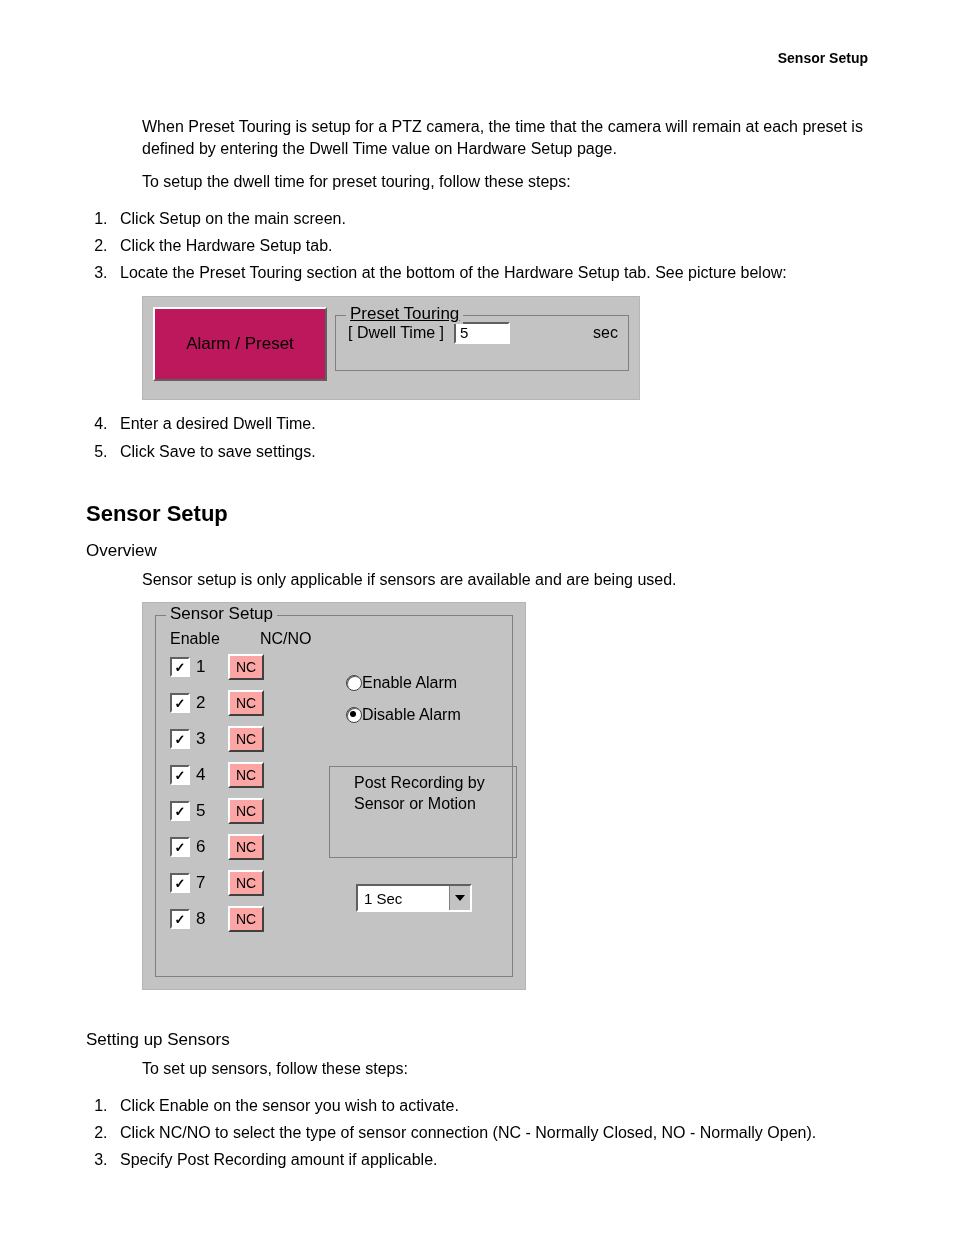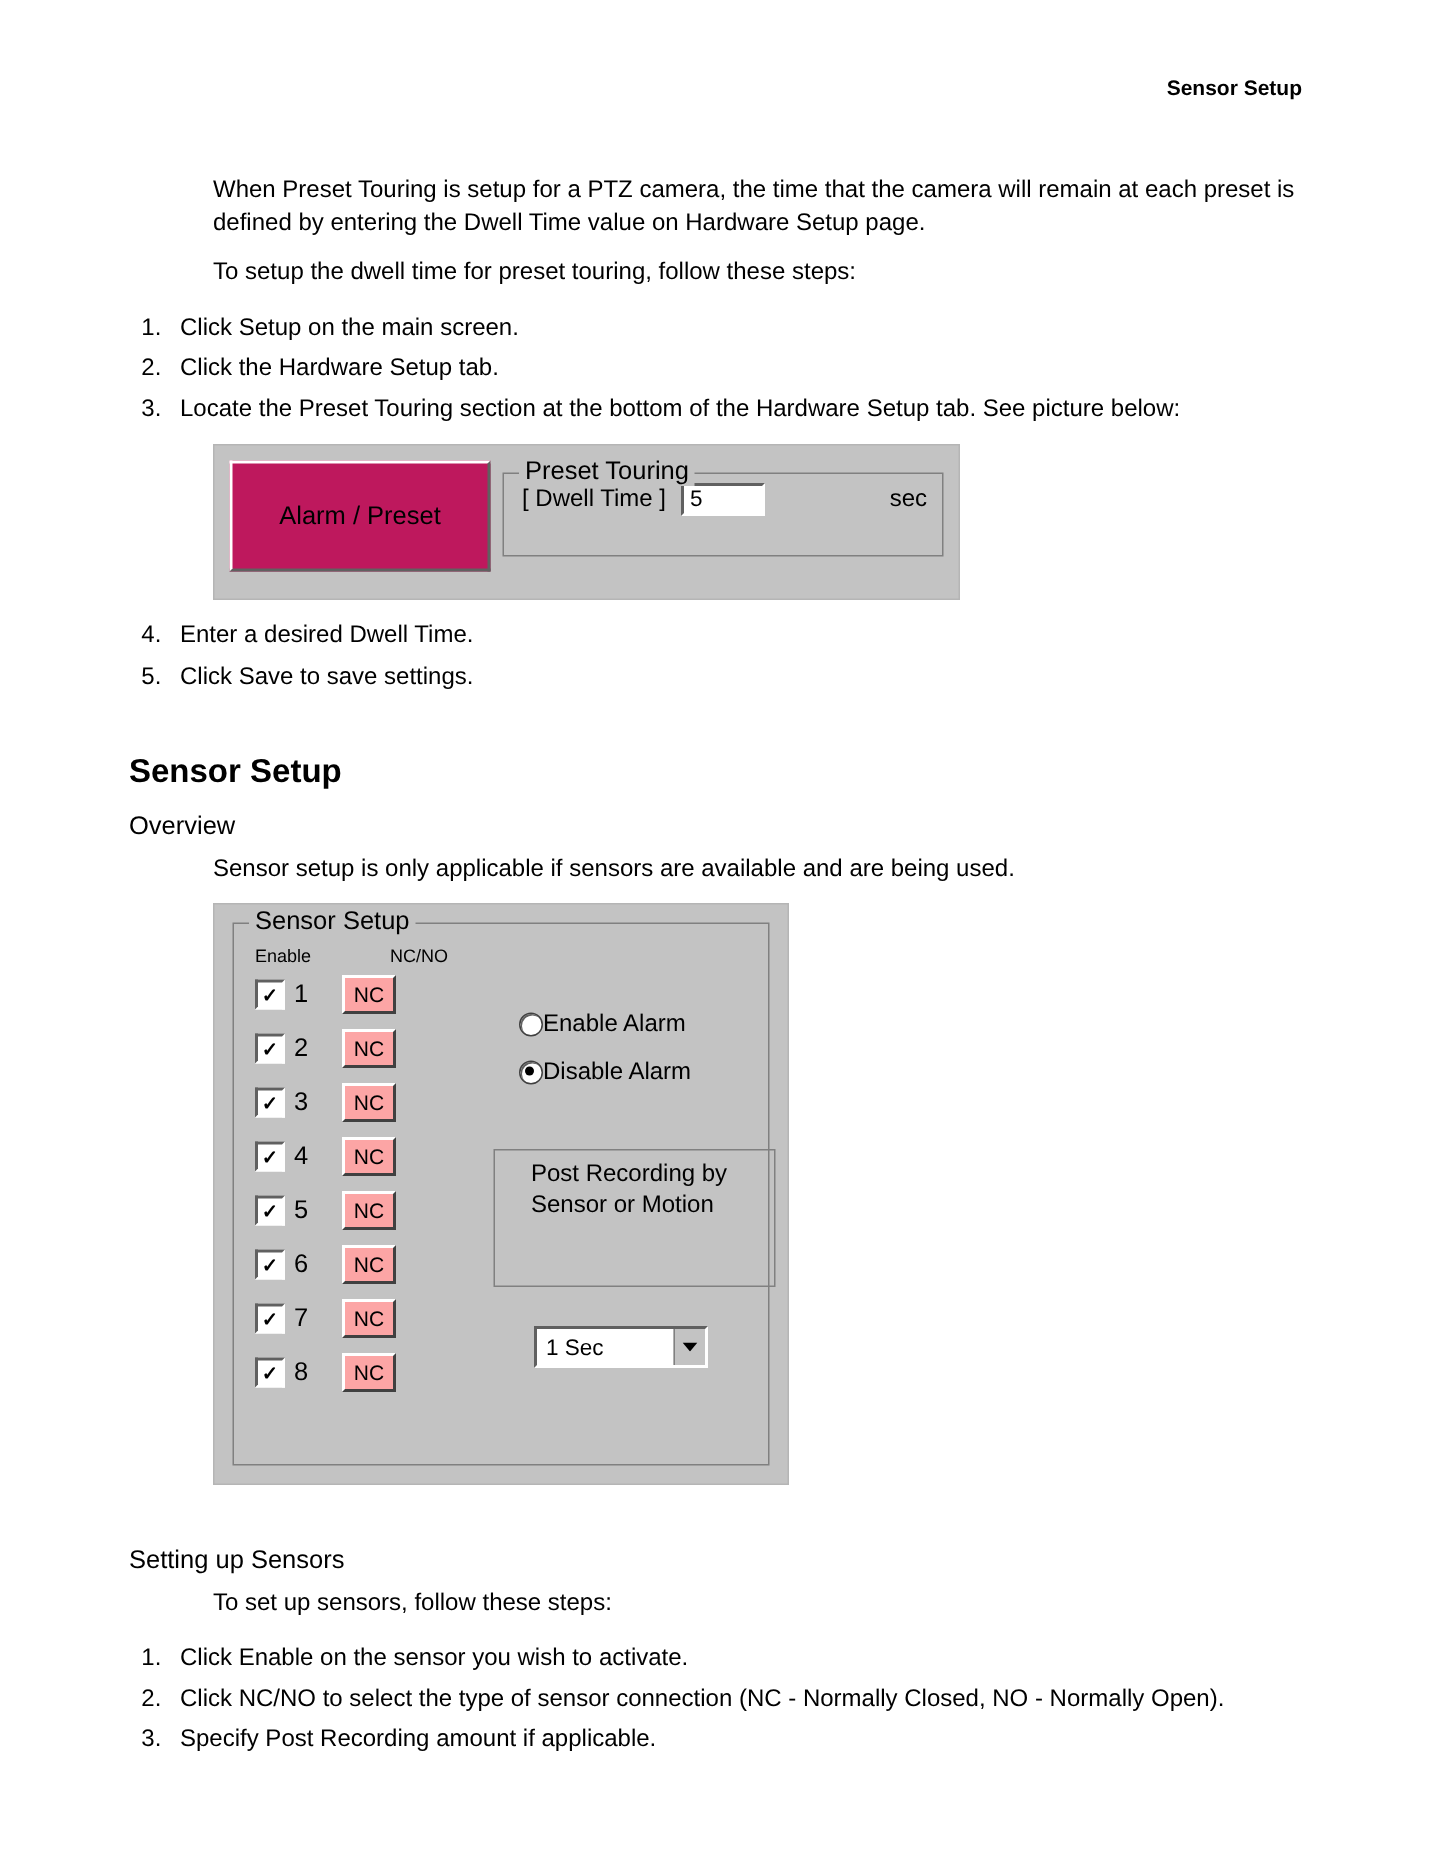--- a/index.html
+++ b/index.html
@@ -83,20 +83,21 @@
     box-sizing: border-box;
   }
   .fieldset .legend {
     position: absolute;
     top: -12px;
     left: 10px;
     background: #c3c3c3;
     padding: 0 4px;
     font-size: 17px;
     font-weight: 300;
+    text-decoration: underline;
   }
   .fieldset-row {
     display: flex;
     align-items: center;
     gap: 10px;
     font-size: 16px;
     font-weight: 300;
   }
   .sunken-input {
     width: 56px;
@@ -134,21 +135,21 @@
   .groupbox .legend {
     position: absolute;
     top: -12px;
     left: 10px;
     background: #c3c3c3;
     padding: 0 4px;
     font-size: 17px;
   }
   .sensor-headers {
     display: flex;
-    font-size: 12px;
+    font-size: 16px;
     margin-bottom: 6px;
   }
   .sensor-headers .col-enable { width: 90px; }
   .sensor-headers .col-ncno { width: 70px; }
   .sensor-rows {
     display: flex;
     flex-direction: column;
     gap: 10px;
   }
   .sensor-row {

